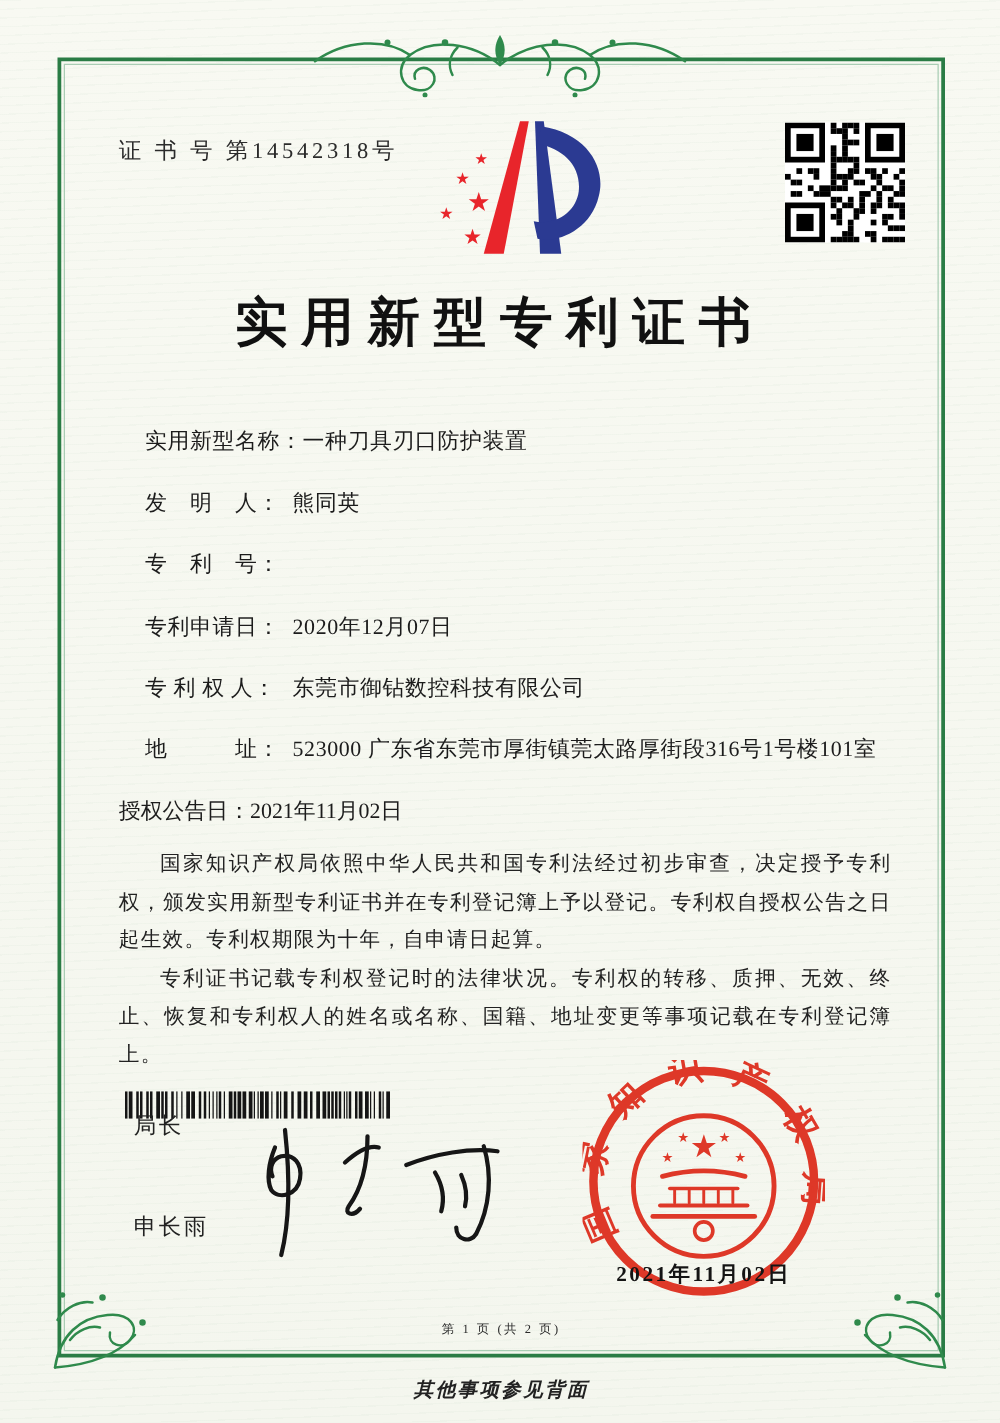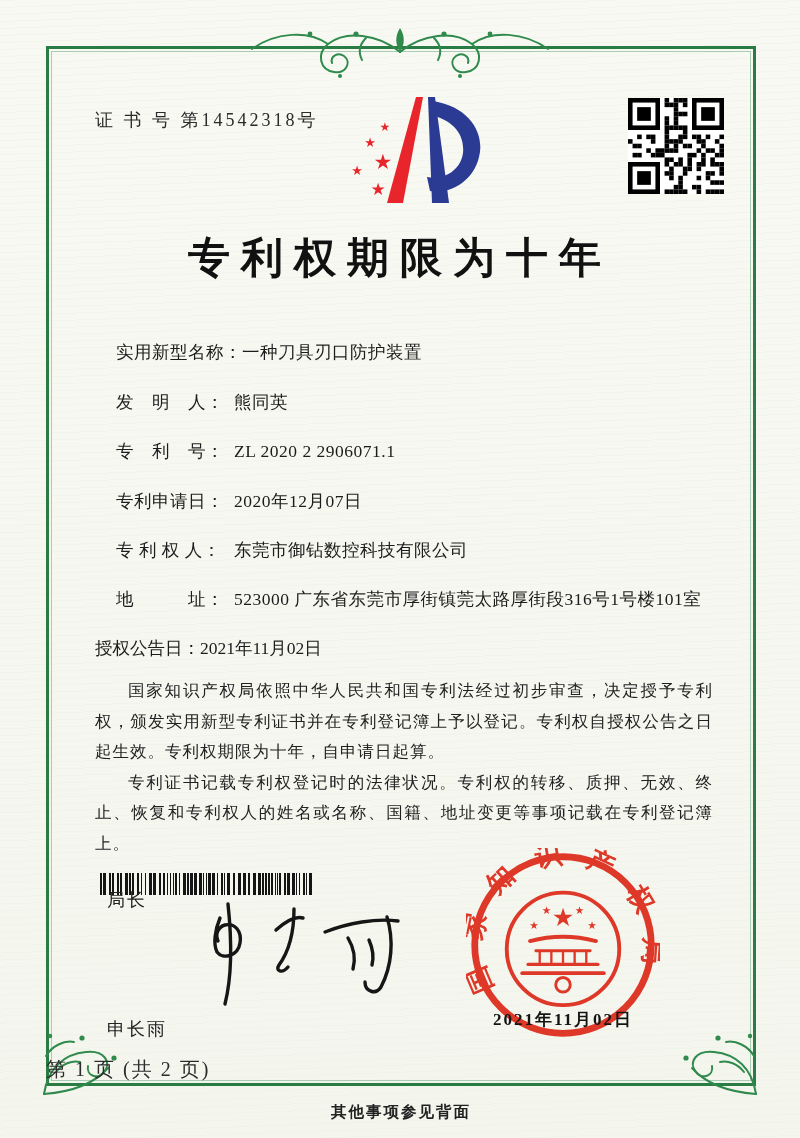--- a/index.html
+++ b/index.html
@@ -48,35 +48,35 @@
   }
   .grant-row .pair2 { position:absolute; left:295px; top:0; }
   .paragraphs {
     left:95px; width:618px; top:676px;
     font-size:16.5px; line-height:30.5px; text-align:justify;
     letter-spacing:1px; color:#222;
   }
   .paragraphs p { text-indent:2em; margin:0; }
   .barcode { left:100px; top:873px; width:213px; height:22px; }
   .signer-title { left:107px; top:888px; font-size:18px; letter-spacing:2px; }
-  .signer-name  { left:107px; top:969px; font-size:18px; letter-spacing:2px;margin-top:48px; }
+  .signer-name  { left:107px; top:969px; font-size:18px; letter-spacing:2px; }
   .signature { left:188px; top:898px; width:235px; height:112px; }
   .seal { left:466px; top:848px; width:194px; height:194px; }
   .seal svg { position:absolute; inset:0; opacity:0.93; }
   .seal-date {
     position:absolute; left:-6px; right:-6px; top:160px; text-align:center;
     font-size:17px; color:#141414; letter-spacing:2px; font-weight:600;
   }
   .page-no {
-    left:46px; right:44px; top:1056px; text-align:left;
-    font-size:20px; letter-spacing:2px; color:#2b2b2b;
+    left:46px; right:44px; top:1056px; text-align:center;
+    font-size:10px; letter-spacing:2px; color:#2b2b2b;
   }
   .back-note {
     left:46px; right:44px; top:1102px; text-align:center;
-    font-size:15.5px; letter-spacing:2px; color:#222; font-weight:600;
+    font-size:15.5px; letter-spacing:2px; color:#222; font-weight:600;font-style:italic;
   }
   .ornament-top { left:248px; top:22px; width:304px; height:56px; }
   .ornament-bl  { left:36px;  top:1006px; width:100px; height:92px; }
   .ornament-br  { left:664px; top:1006px; width:100px; height:92px; }
 </style>
 </head>
 <body>
 
 <div class="page">
 
@@ -258,33 +258,32 @@
         <rect x="8.952380952380953" y="8.952380952380953" width="13.428571428571429" height="13.428571428571429" fill="#000"></rect>
         <rect x="62.66666666666667" y="0" width="31.333333333333336" height="31.333333333333336" fill="#000"></rect>
         <rect x="67.14285714285714" y="4.476190476190476" width="22.38095238095238" height="22.38095238095238" fill="#fff"></rect>
         <rect x="71.61904761904762" y="8.952380952380953" width="13.428571428571429" height="13.428571428571429" fill="#000"></rect>
         <rect x="0" y="62.66666666666667" width="31.333333333333336" height="31.333333333333336" fill="#000"></rect>
         <rect x="4.476190476190476" y="67.14285714285714" width="22.38095238095238" height="22.38095238095238" fill="#fff"></rect>
         <rect x="8.952380952380953" y="71.61904761904762" width="13.428571428571429" height="13.428571428571429" fill="#000"></rect>
       </svg>
   </div>
 
-  <div class="abs title">专利权期限为十年</div>
+  <div class="abs title">实用新型专利证书</div>
 
   <div class="abs field-row" style="top:340px">
     <span class="field-label">实用新型名称：</span>
     <span class="field-value">一种刀具刃口防护装置</span>
   </div>
   <div class="abs field-row" style="top:390px">
     <span class="field-label">发　明　人：</span>
     <span class="field-value">熊同英</span>
   </div>
   <div class="abs field-row" style="top:439px">
     <span class="field-label">专　利　号：</span>
-    <span class="field-value">ZL 2020 2 2906071.1</span>
   </div>
   <div class="abs field-row" style="top:489px">
     <span class="field-label">专利申请日：</span>
     <span class="field-value">2020年12月07日</span>
   </div>
   <div class="abs field-row" style="top:538px">
     <span class="field-label">专 利 权 人：</span>
     <span class="field-value">东莞市御钻数控科技有限公司</span>
   </div>
   <div class="abs field-row" style="top:587px">

